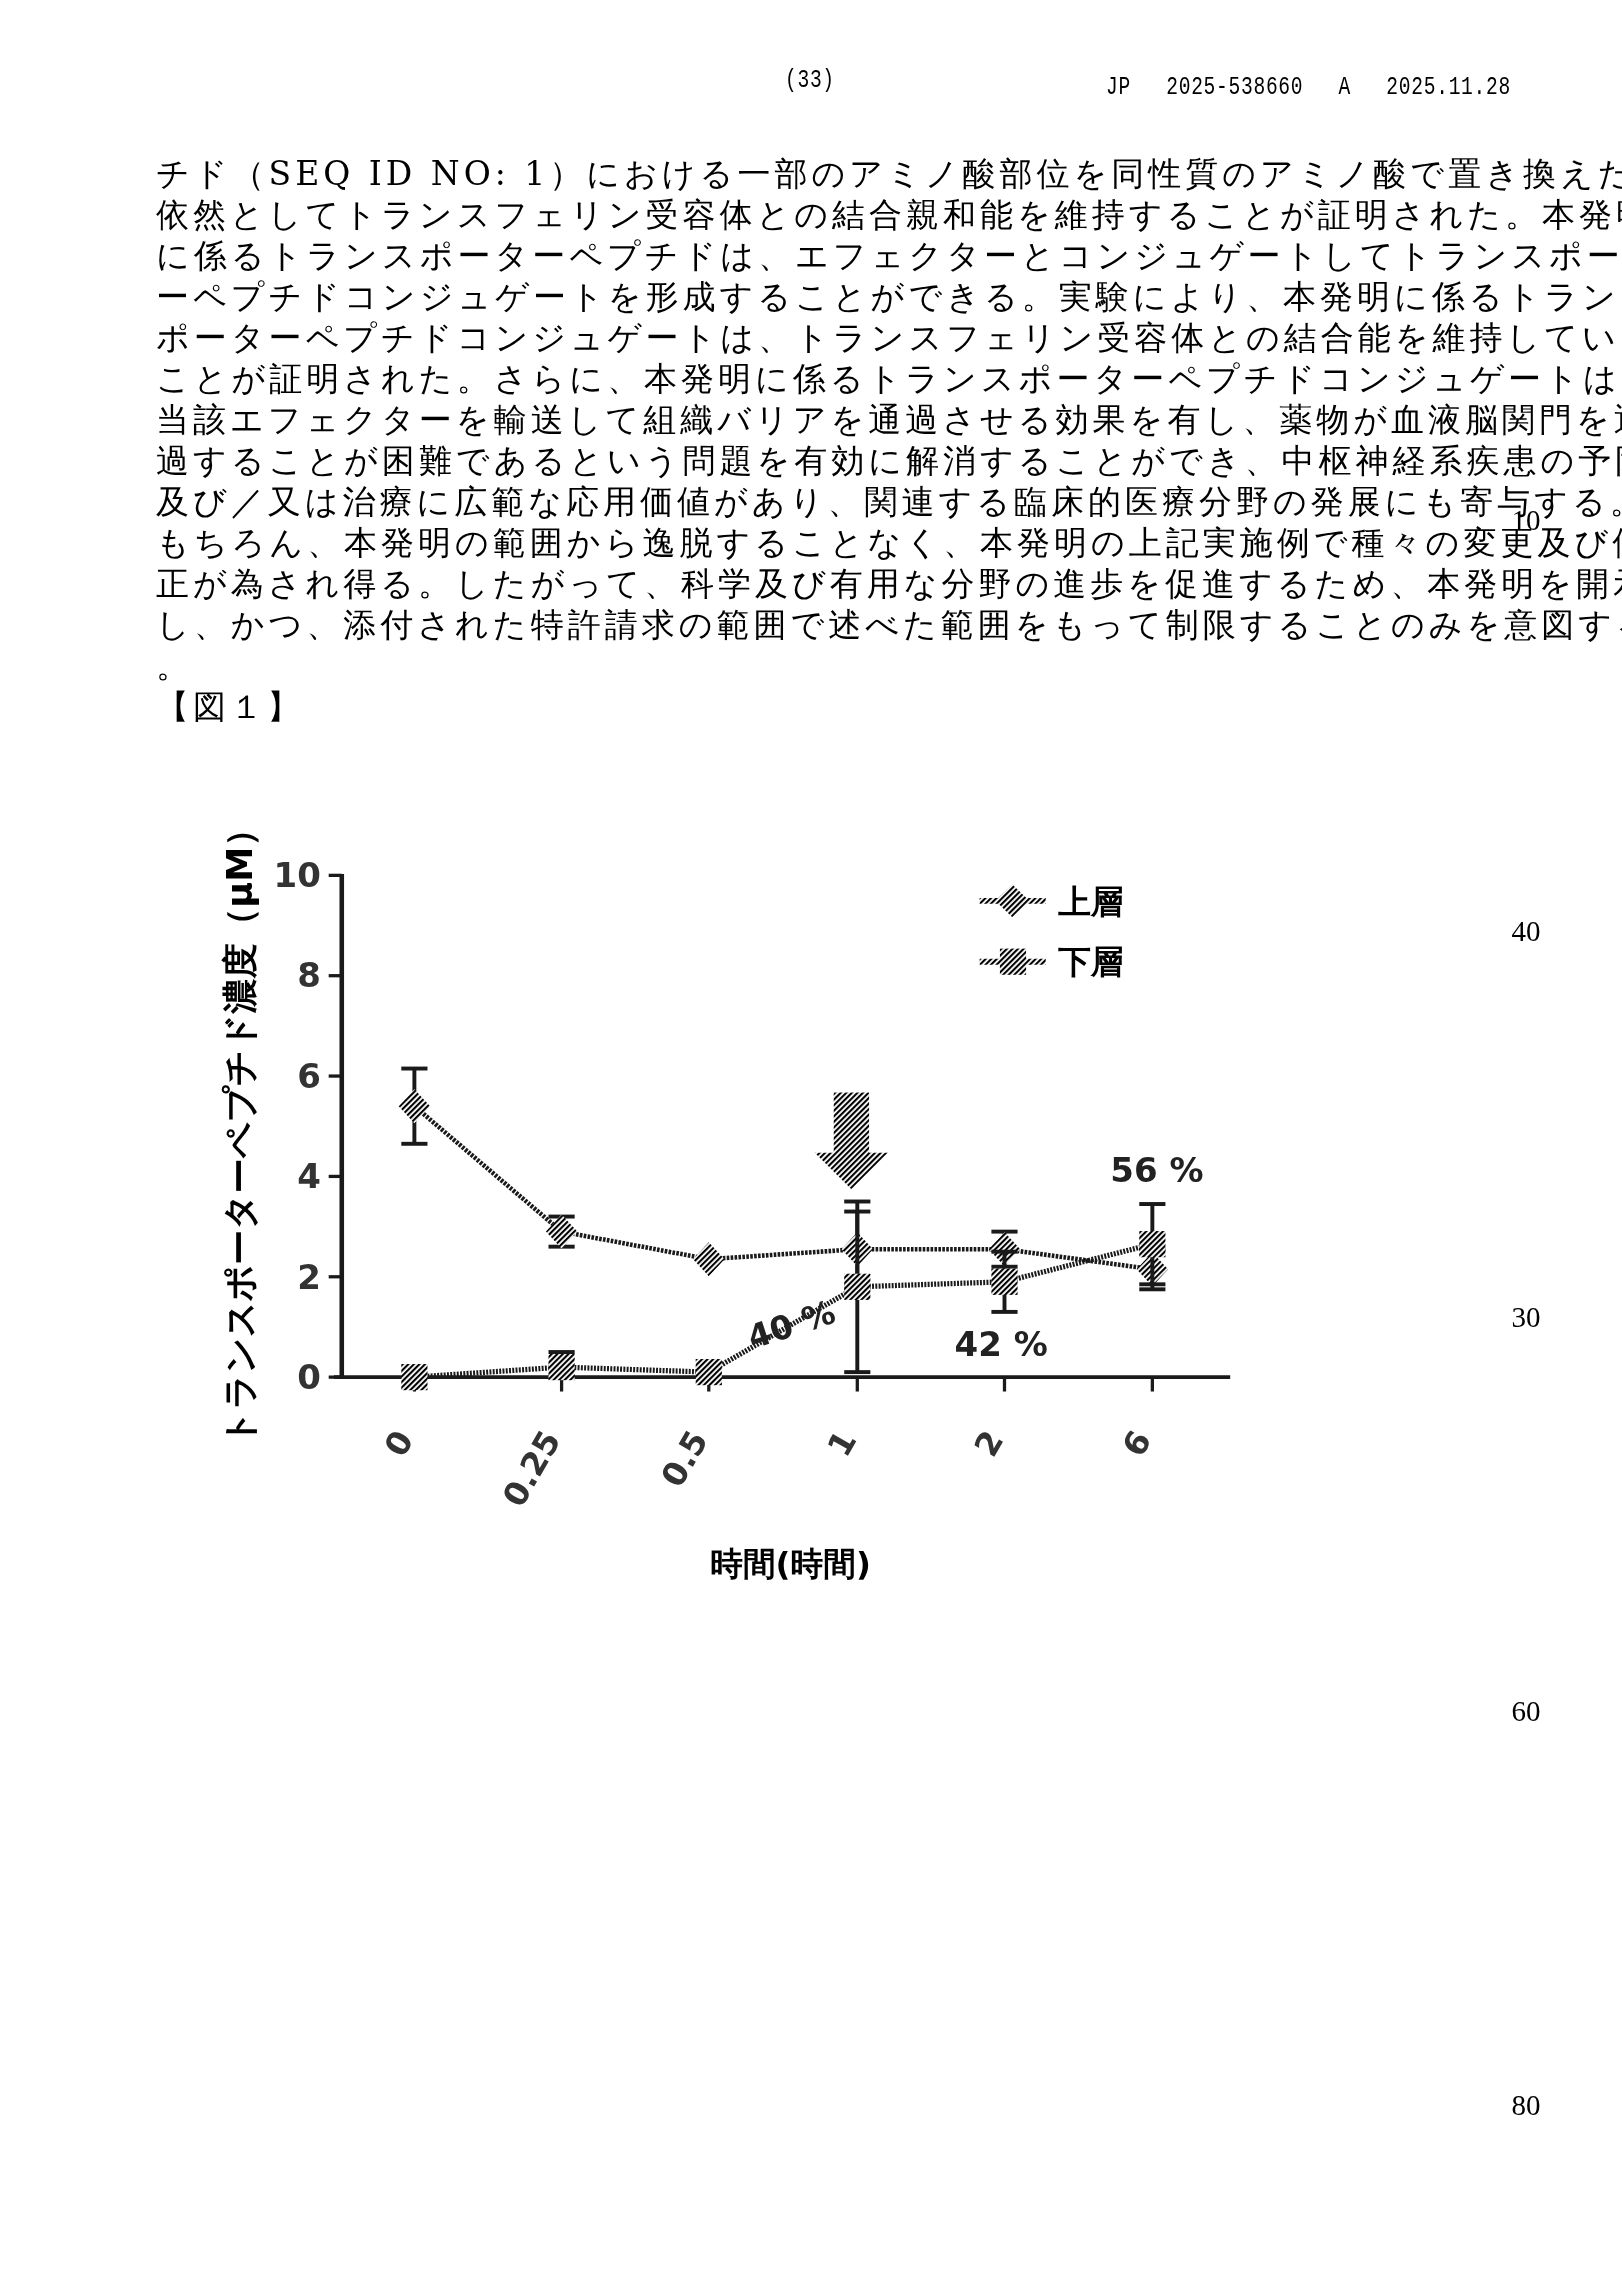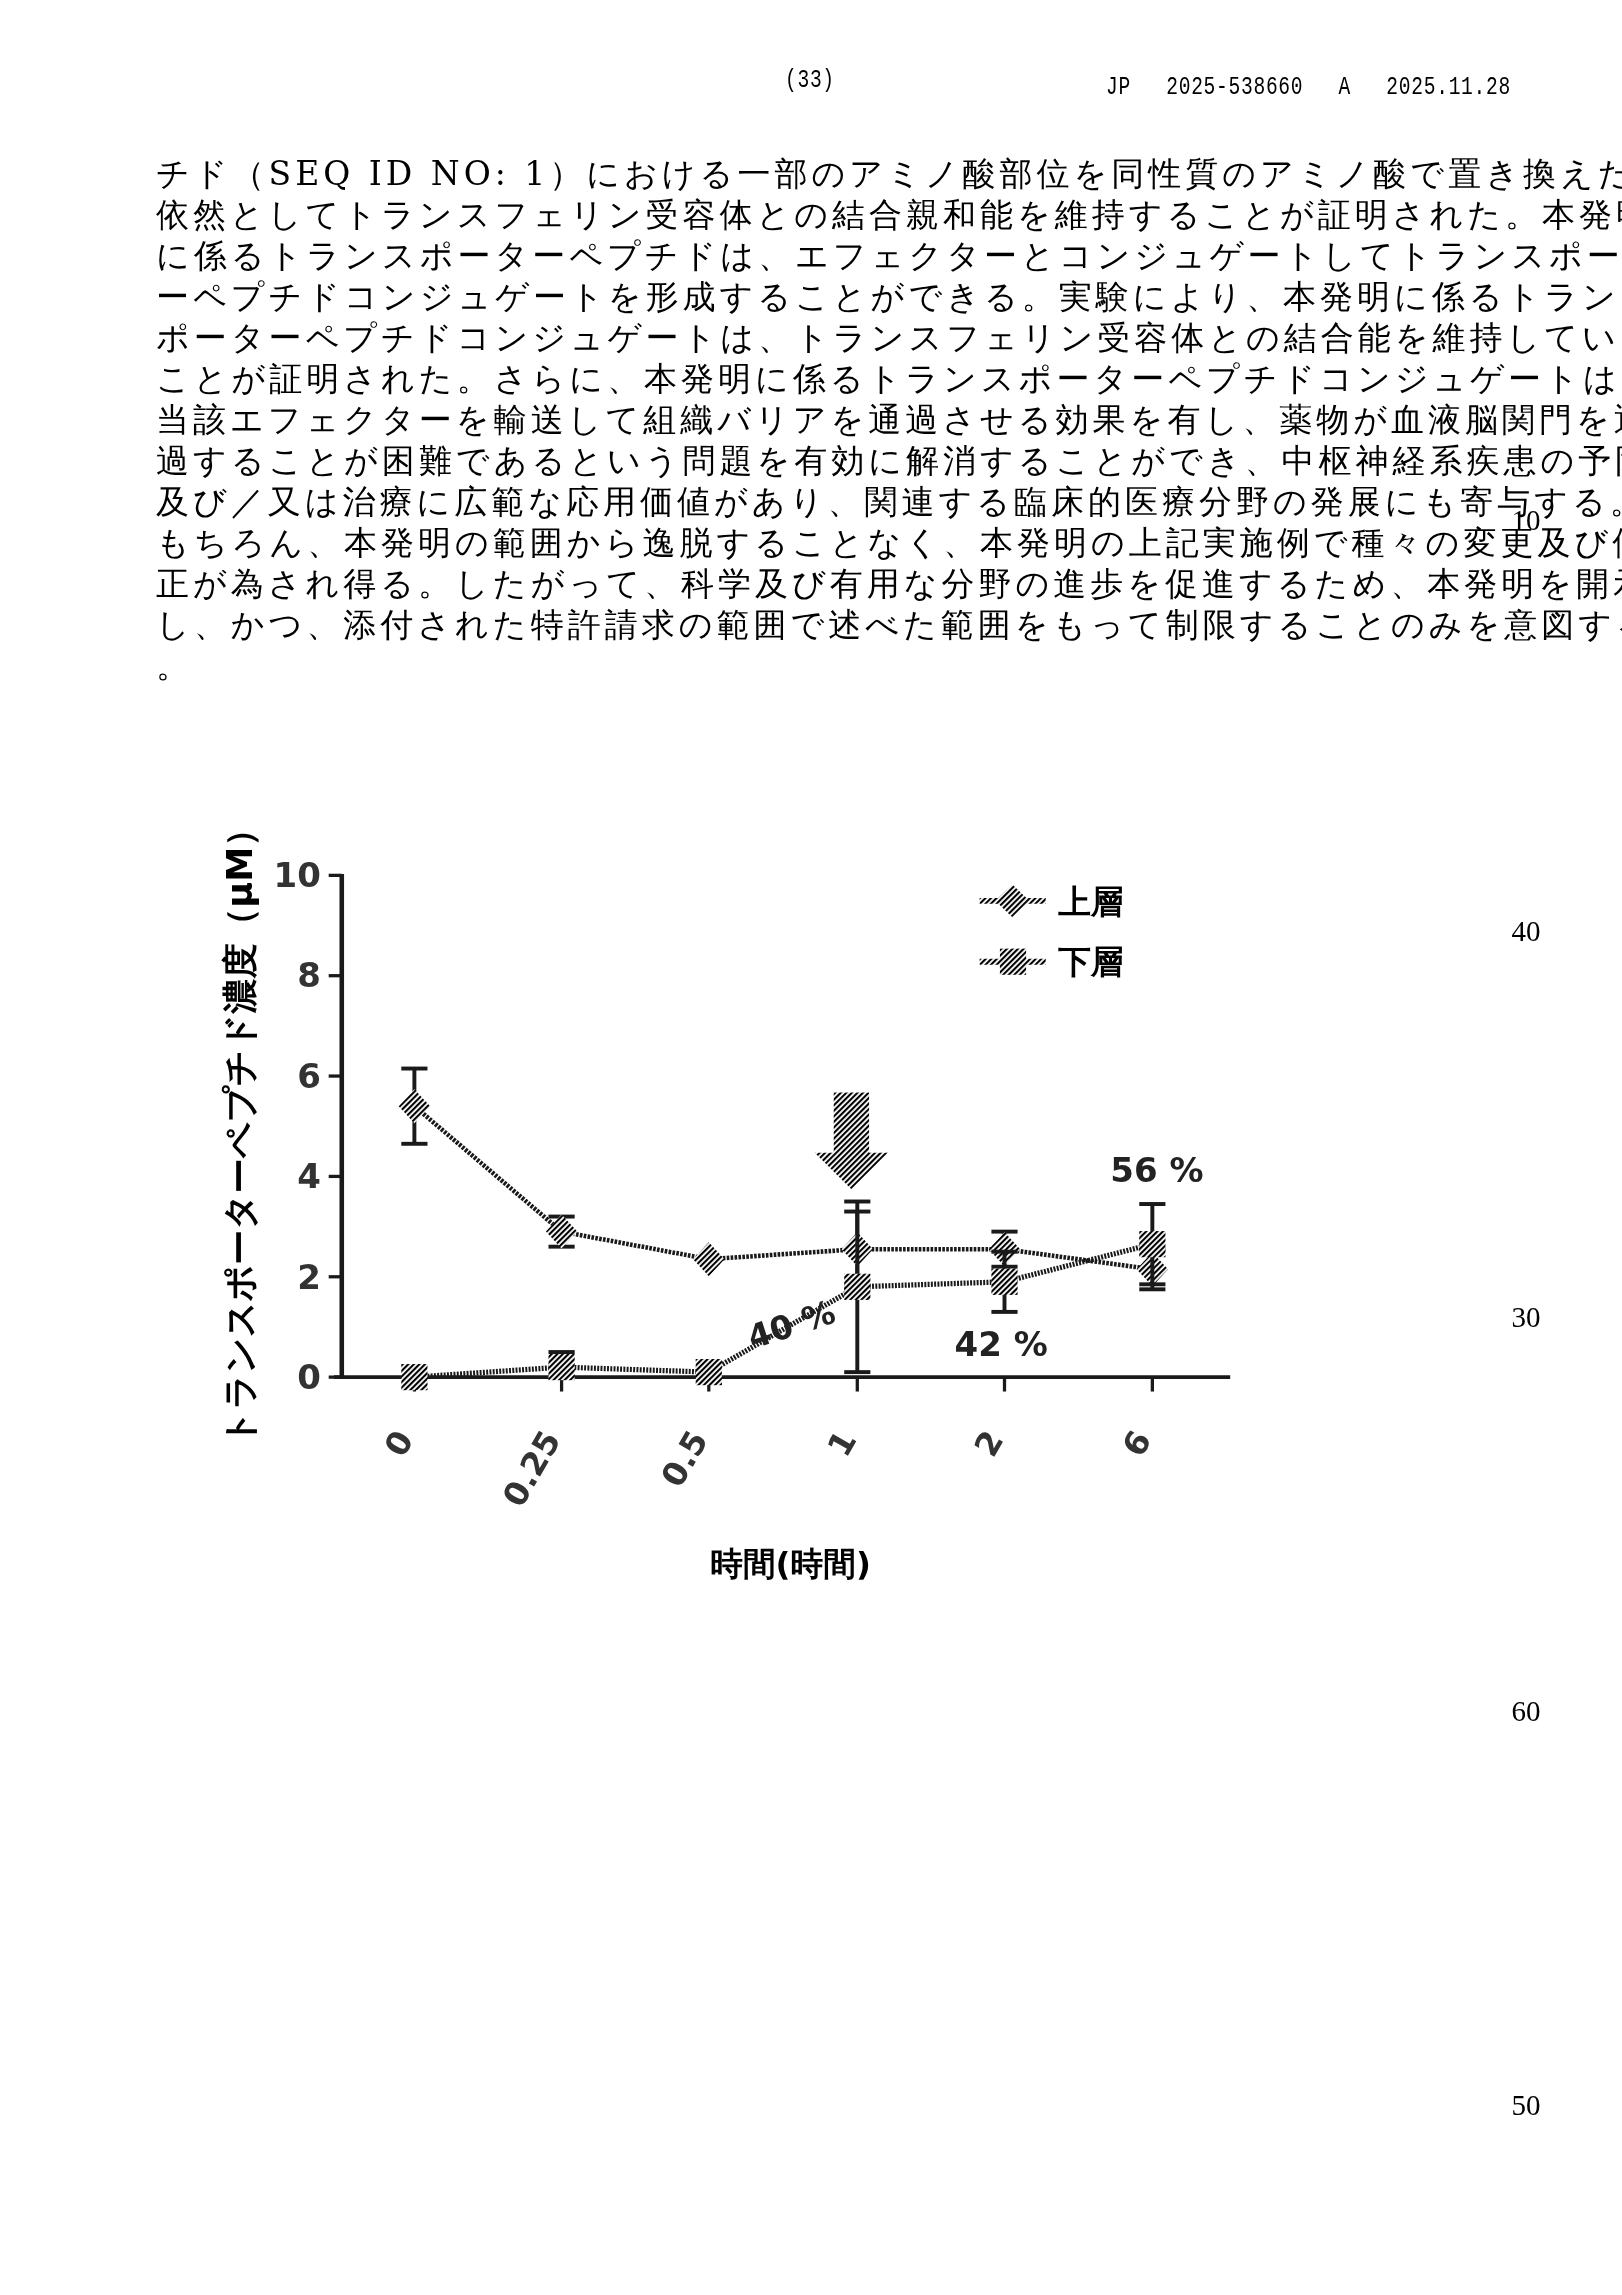--- a/index.html
+++ b/index.html
@@ -27,28 +27,29 @@
   <span class="line">ーペプチドコンジュゲートを形成することができる。実験により、本発明に係るトランス</span>
   <span class="line">ポーターペプチドコンジュゲートは、トランスフェリン受容体との結合能を維持している</span>
   <span class="line">ことが証明された。さらに、本発明に係るトランスポーターペプチドコンジュゲートは、</span>
   <span class="line">当該エフェクターを輸送して組織バリアを通過させる効果を有し、薬物が血液脳関門を通</span>
   <span class="line">過することが困難であるという問題を有効に解消することができ、中枢神経系疾患の予防</span>
   <span class="line">及び／又は治療に広範な応用価値があり、関連する臨床的医療分野の発展にも寄与する。</span>
   <span class="line">もちろん、本発明の範囲から逸脱することなく、本発明の上記実施例で種々の変更及び修</span>
   <span class="line">正が為され得る。したがって、科学及び有用な分野の進歩を促進するため、本発明を開示</span>
   <span class="line">し、かつ、添付された特許請求の範囲で述べた範囲をもって制限することのみを意図する</span>
   <span class="line">。</span>
+  <span class="line">【図１】</span>
 </div>
 
 <div class="line-numbers">
   <span class="ln" style="top:520px">10</span>
   <span class="ln" style="top:931px">40</span>
   <span class="ln" style="top:1317px">30</span>
   <span class="ln" style="top:1711px">60</span>
-  <span class="ln" style="top:2105px">50</span>
+  <span class="ln" style="top:2105px">80</span>
 </div>
 
 <div class="figure">
   <svg width="1623" height="2295" viewBox="0 0 2480 3508" xmlns="http://www.w3.org/2000/svg">
     <defs>
       <pattern id="hatch" patternUnits="userSpaceOnUse" width="6" height="6" patternTransform="rotate(45)">
         <rect width="6" height="6" fill="#ffffff"></rect>
         <rect width="3.2" height="6" fill="#000000"></rect>
       </pattern>
       <pattern id="dots" patternUnits="userSpaceOnUse" width="4" height="4">

